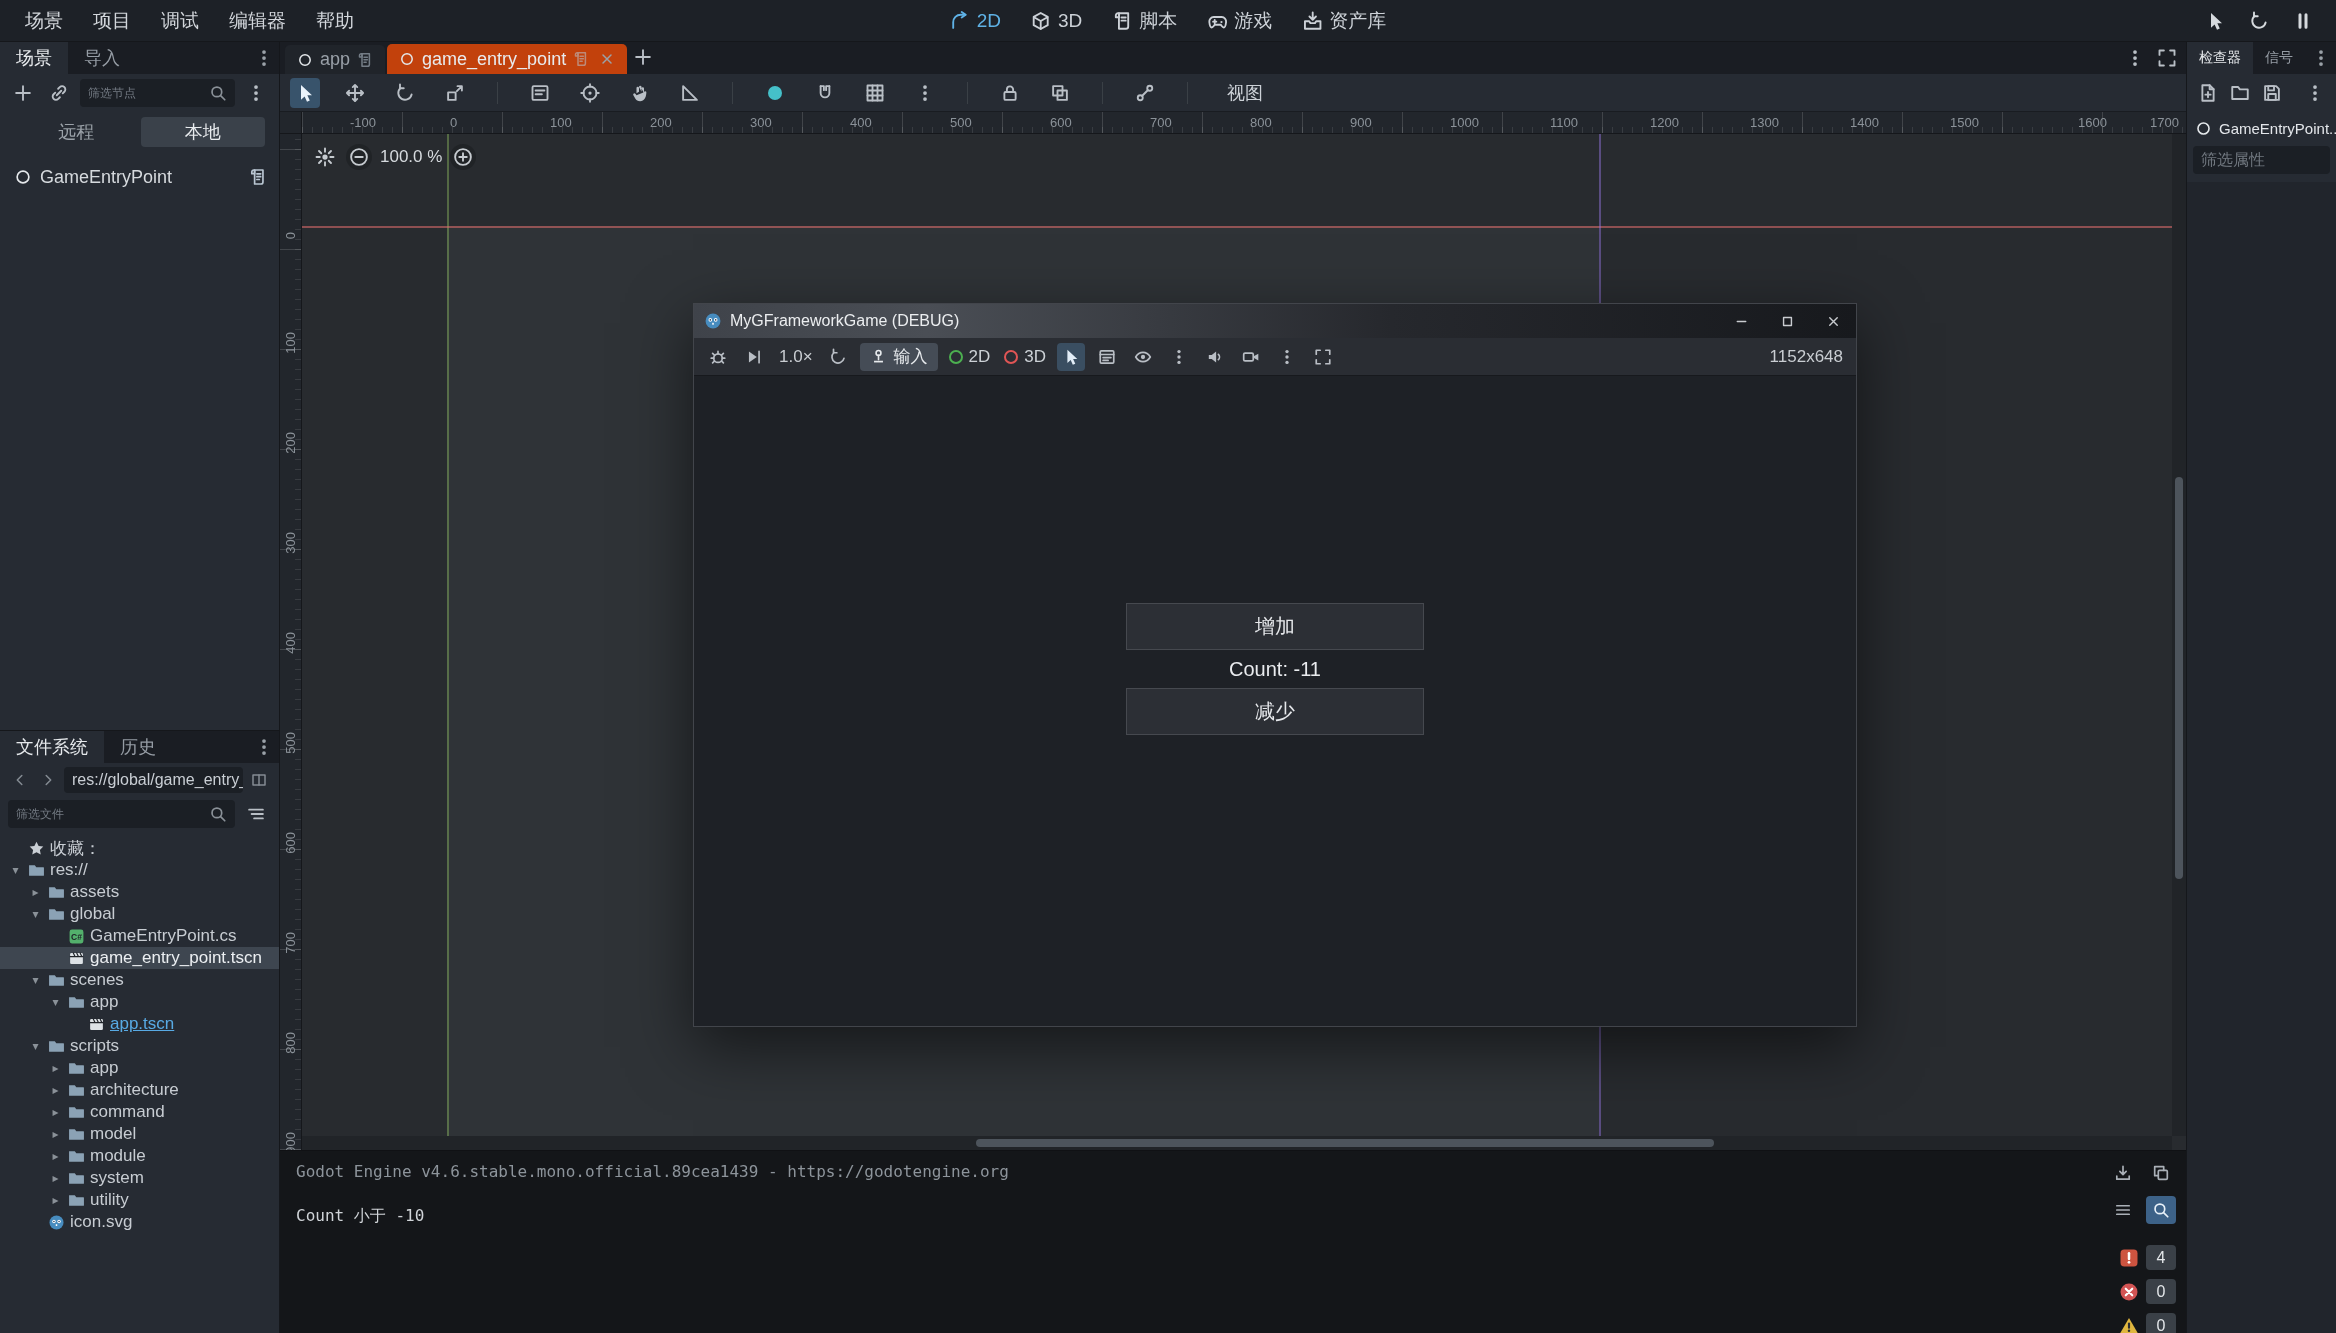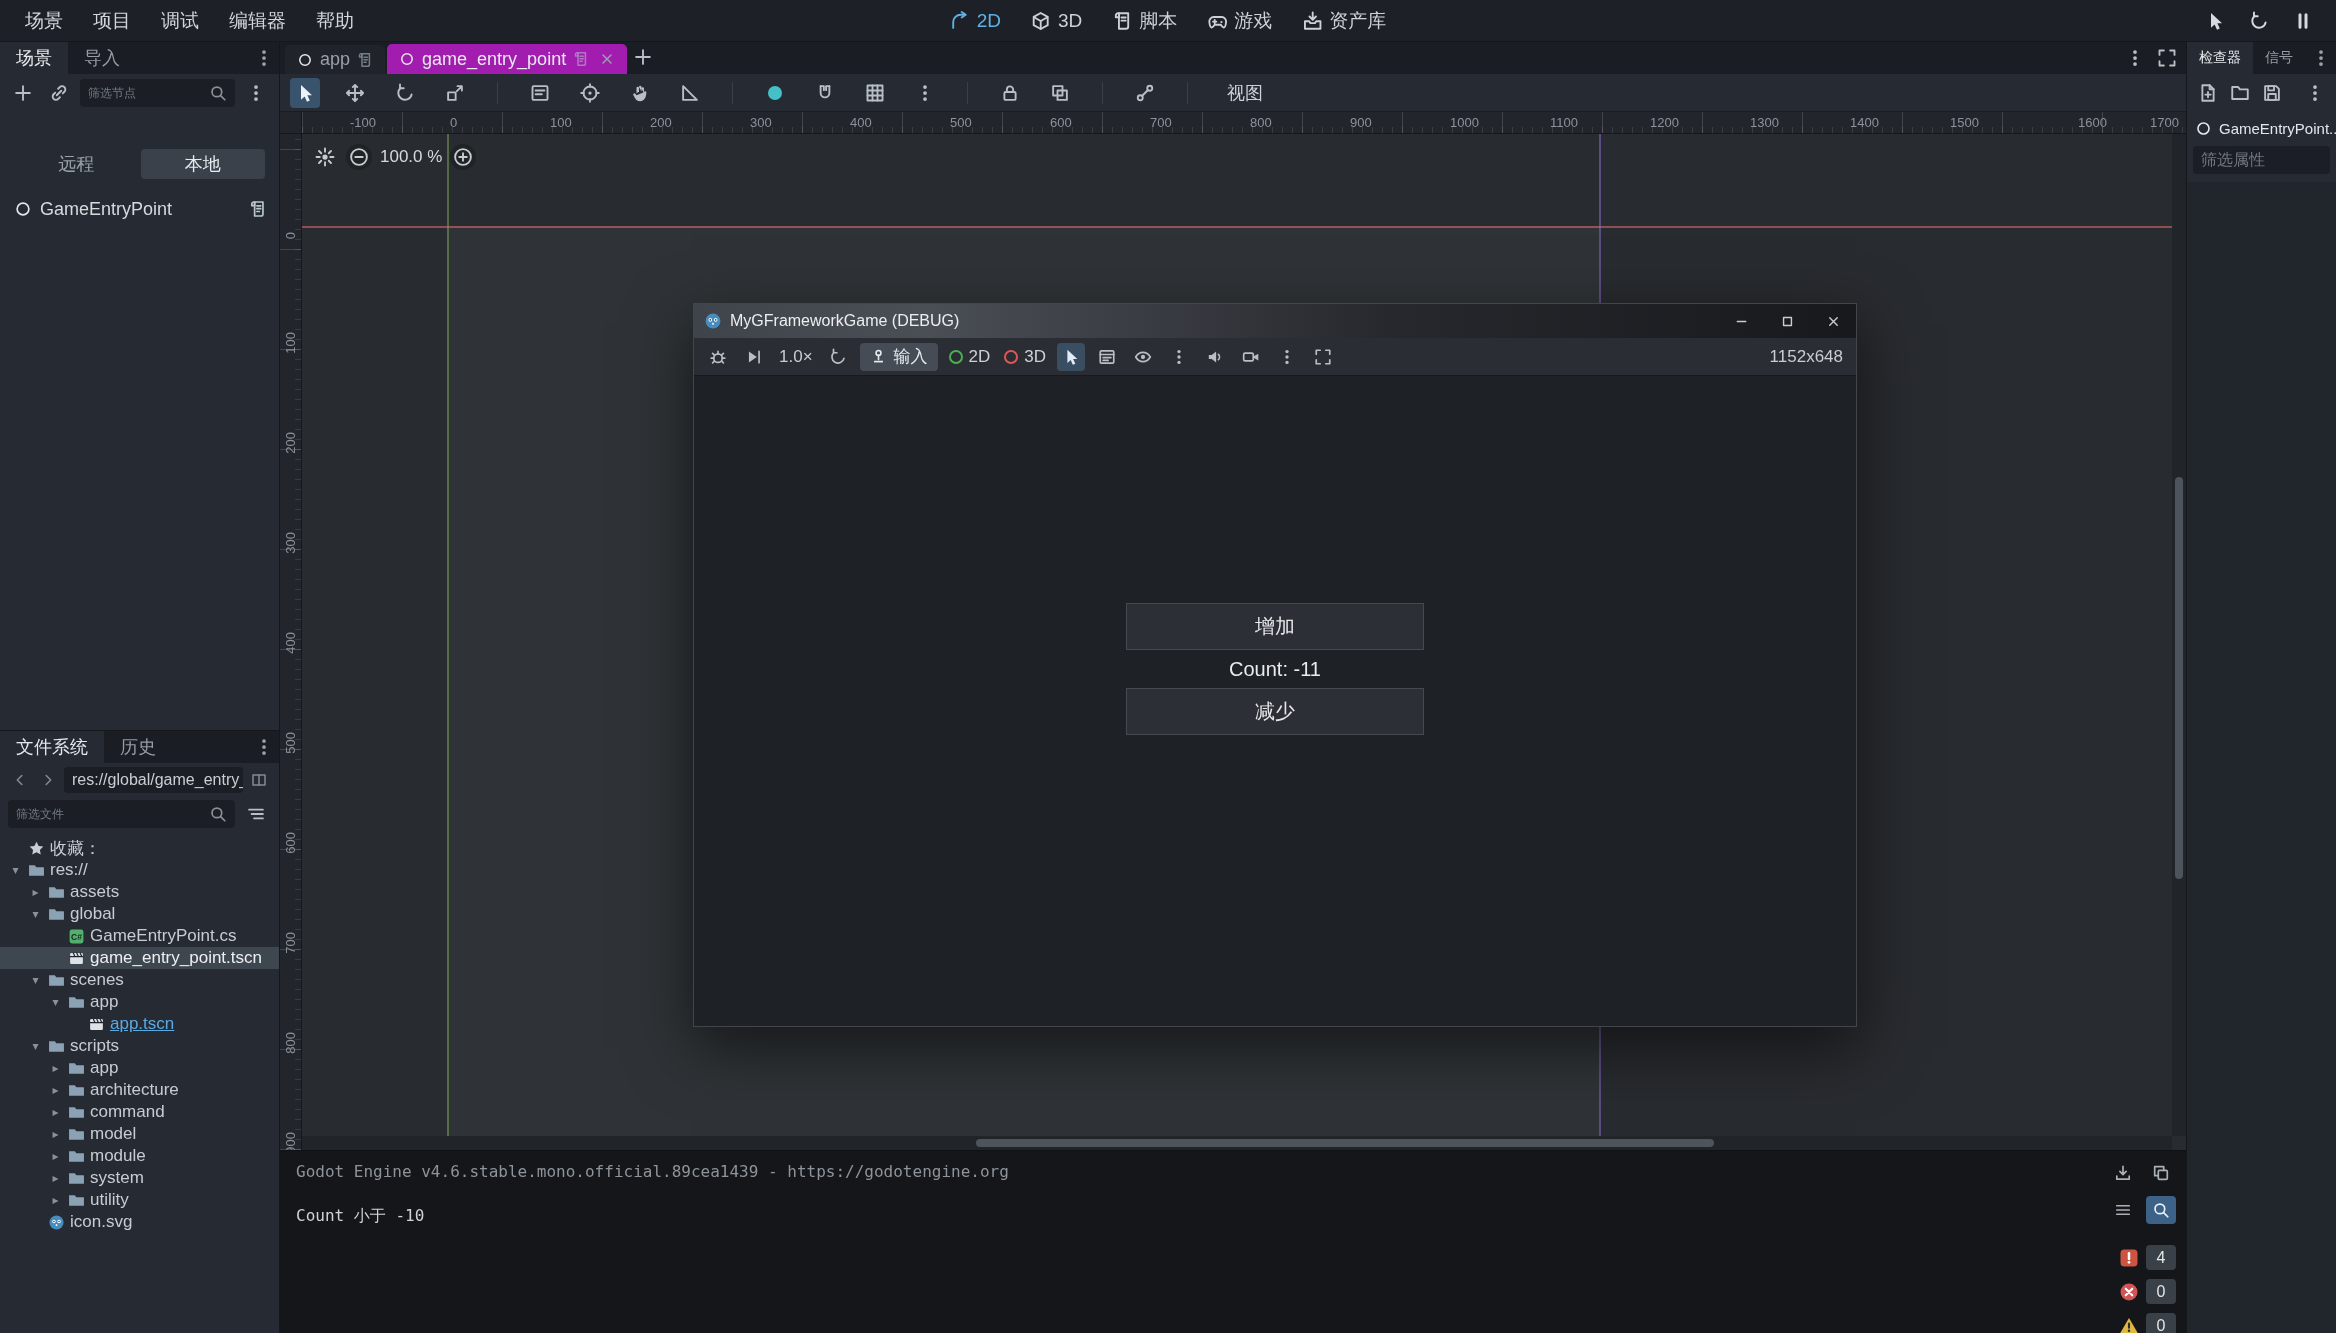--- a/index.html
+++ b/index.html
@@ -36,21 +36,21 @@
   .tool-btn.active{background:#38536b;color:#eaf3fb;}
   .search-box{flex:1;height:28px;background:#1b1f25;border-radius:4px;display:flex;align-items:center;padding:0 8px;gap:6px;min-width:0;}
   .search-box input{flex:1;min-width:0;background:transparent;border:0;outline:0;color:#cfd4da;font:inherit;font-size:12px;}
   .search-box input::placeholder{color:#737a83;opacity:1;}
   .search-box .icon{color:#8a9198;width:18px;height:18px;}
 
   
   .left-dock{width:280px;flex:0 0 280px;background:#21252c;border-right:1px solid #15171b;display:flex;flex-direction:column;}
   .scene-section{height:689px;flex:0 0 689px;display:flex;flex-direction:column;border-bottom:1px solid #15171b;}
   .mode-row{display:flex;gap:2px;padding:5px 14px 9px;background:#262b33;}
-  .mode-tab{flex:1;height:30px;display:flex;align-items:center;justify-content:center;font-size:18px;color:#9aa1a8;border-radius:4px;margin-top:32px;}
+  .mode-tab{flex:1;height:30px;display:flex;align-items:center;justify-content:center;font-size:18px;color:#9aa1a8;border-radius:4px;}
   .mode-tab.active{background:#3a414a;color:#e8ebee;}
   .scene-tree{flex:1;background:#262b33;padding-top:4px;min-height:0;}
   .tree-row{height:34px;display:flex;align-items:center;gap:8px;padding:0 6px 0 14px;color:#d6dade;font-size:18px;}
   .tree-row .icon{width:18px;height:18px;}
 
   .fs-section{flex:1;display:flex;flex-direction:column;min-height:0;}
   .fs-nav{height:34px;flex:0 0 34px;background:#262b33;display:flex;align-items:center;gap:4px;padding:0 8px;}
   .nav-btn{width:24px;height:26px;display:flex;align-items:center;justify-content:center;color:#848b93;flex:0 0 auto;}
   .nav-btn .icon{width:16px;height:16px;}
   .path-box{flex:1;height:26px;background:#1b1f25;border-radius:4px;padding:0 8px;display:flex;align-items:center;
@@ -61,21 +61,21 @@
   .fs-row .arrow{width:15px;flex:0 0 15px;text-align:center;color:#8a9198;font-size:12px;font-family:"DejaVu Sans",sans-serif;}
   .fs-row .icon{width:17px;height:17px;}
   .fs-row.selected{background:#3e4650;color:#eceff2;}
   .fs-row.open-scene{color:#58aae4;text-decoration:underline;}
 
   
   .center{flex:1;display:flex;flex-direction:column;min-width:0;background:#262b33;}
   .scene-tabbar{height:32px;flex:0 0 32px;background:#1a1d23;display:flex;align-items:stretch;padding:0 4px;}
   .scene-tabs{display:flex;align-items:stretch;}
   .scene-tab{display:flex;align-items:center;gap:7px;padding:0 12px;font-size:18px;color:#99a0a8;background:#20242a;margin:3px 1px 0;border-radius:5px 5px 0 0;}
-  .scene-tab.active{background:#a21caf;color:#e8ebee;margin-top:2px;}
+  .scene-tab.active{background:#c2410c;color:#e8ebee;margin-top:2px;}
   .scene-tab .icon{width:16px;height:16px;}
   .tab-close{display:inline-flex;margin-left:3px;color:#9aa1a8;}
   .tabbar-right{display:flex;align-items:center;gap:2px;}
   .canvas-toolbar{height:38px;flex:0 0 38px;background:#262b33;border-bottom:1px solid #191c21;display:flex;align-items:center;gap:20px;padding:0 10px;}
   .canvas-toolbar .sep{width:1px;height:22px;background:#3a4046;margin:0 7px;flex:0 0 1px;}
   .view-btn{display:flex;align-items:center;padding:0 12px;height:30px;color:#ccd1d7;font-size:18px;border-radius:4px;}
 
   .viewport{flex:1;position:relative;min-height:0;background:#282b2f;}
   .ruler-corner{position:absolute;left:0;top:0;width:22px;height:22px;background:#22262c;border-right:1px solid #15171b;border-bottom:1px solid #15171b;z-index:3;}
   .ruler-h{position:absolute;left:22px;top:0;right:0;height:22px;background:#22262c;border-bottom:1px solid #15171b;z-index:3;overflow:hidden;}

